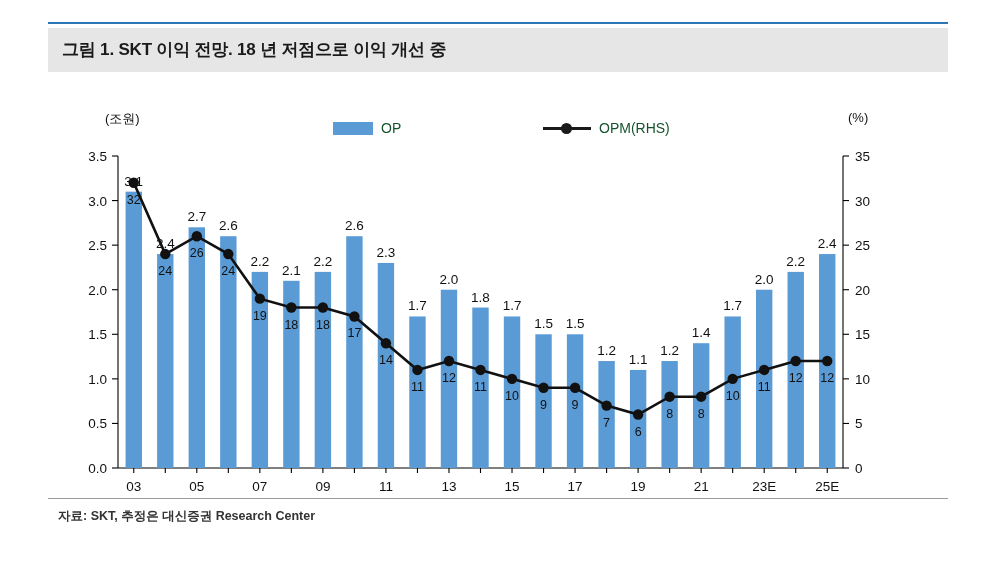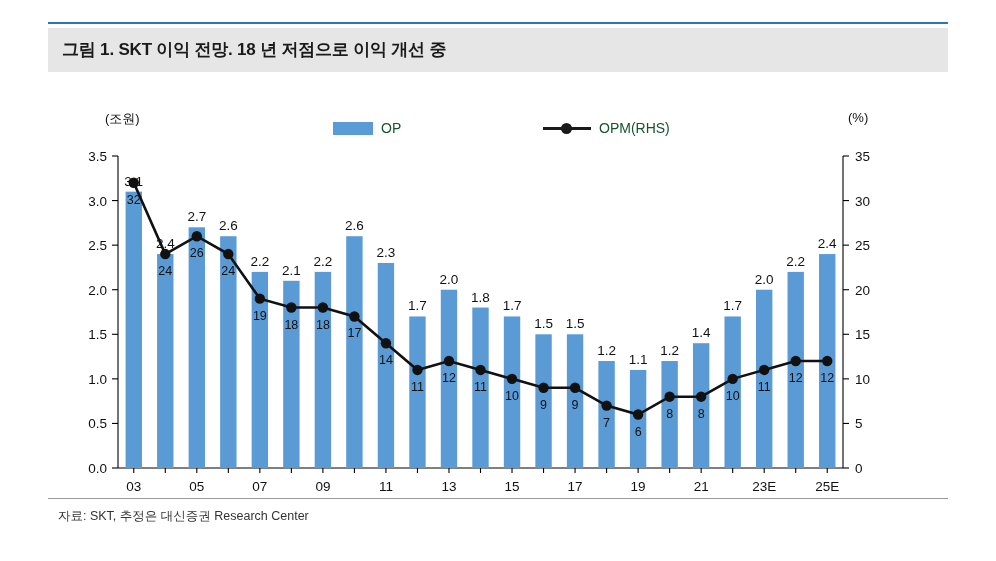--- a/index.html
+++ b/index.html
@@ -60,20 +60,21 @@
     width: 900px;
     height: 1px;
     background: #9a9a9a;
   }
   .source-text {
     position: absolute;
     left: 58px;
     top: 508px;
     font-size: 12.5px;
     color: #333333;
+    font-weight: bold;
   }
 
   
   .chart-area {
     position: absolute;
     left: 0;
     top: 0;
     width: 900px;
     height: 418px;
   }

